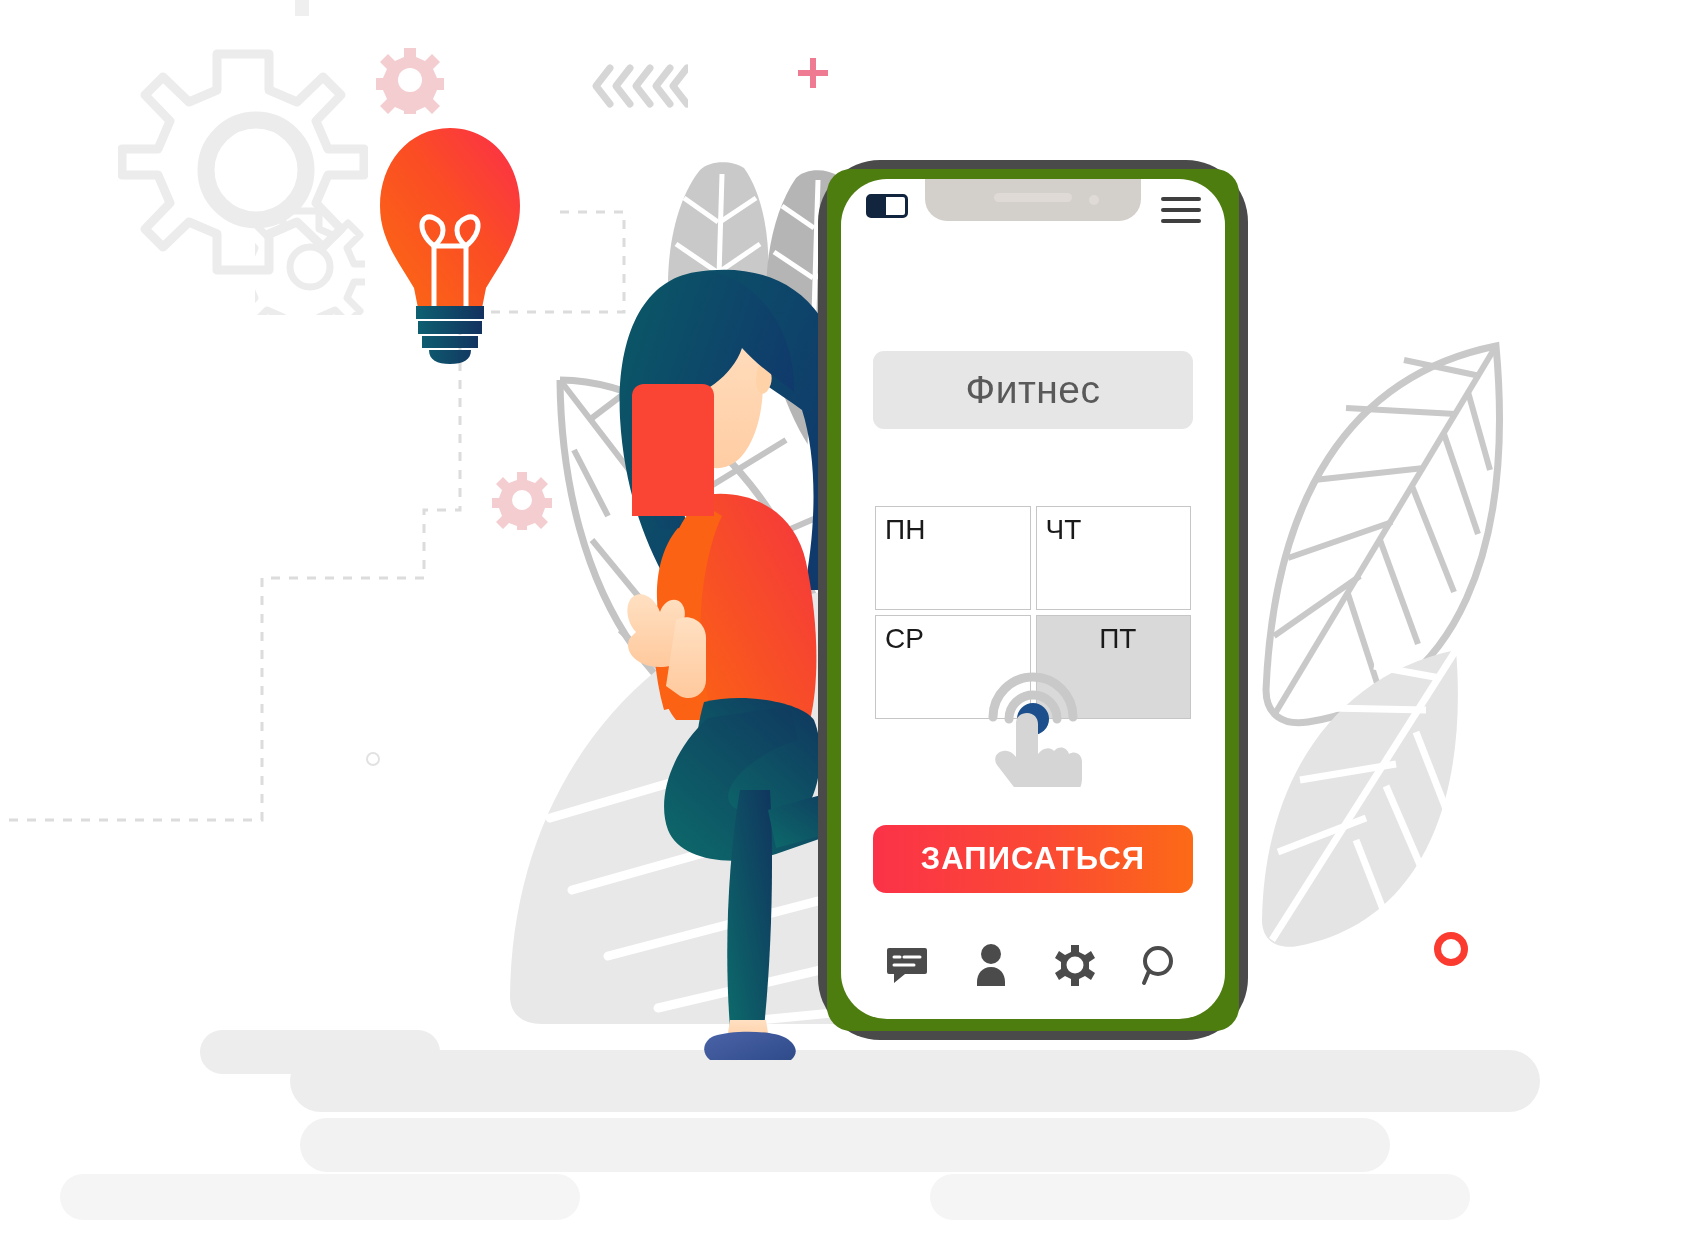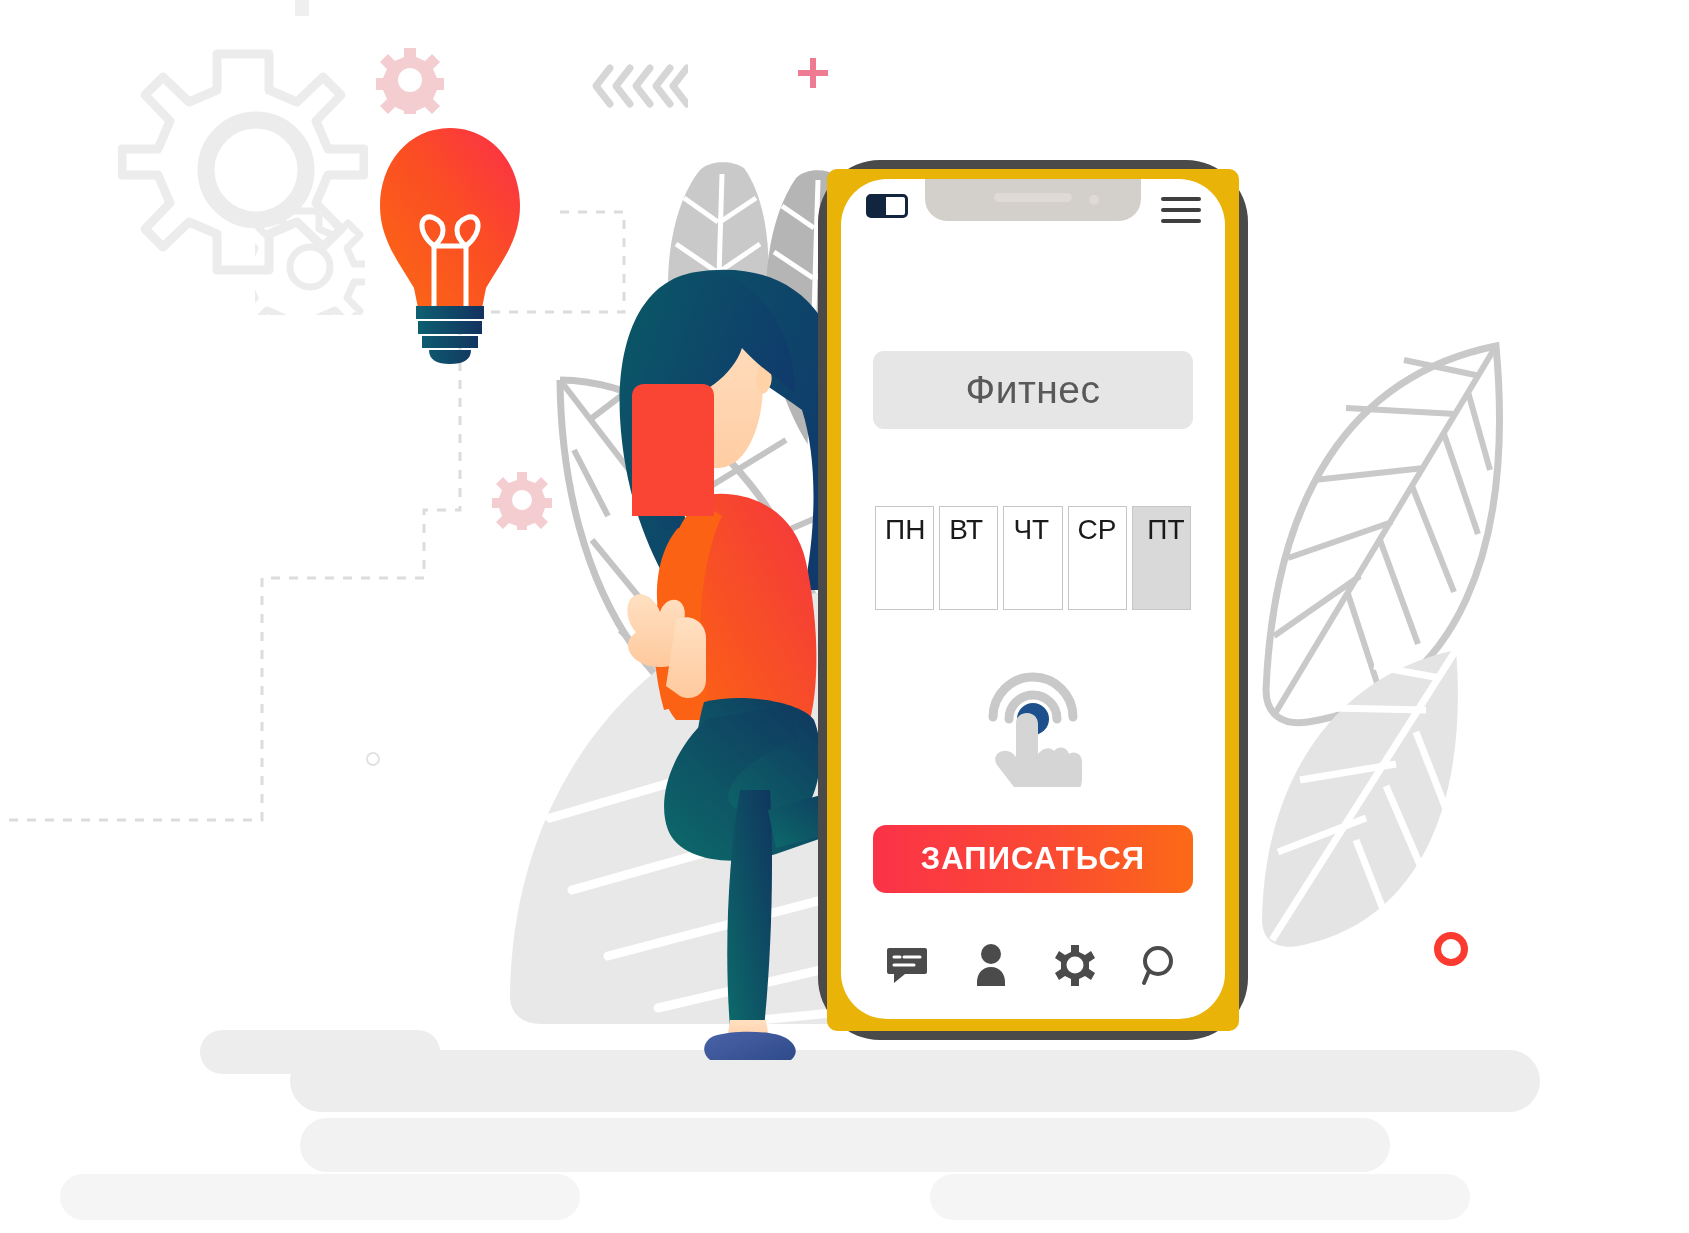--- a/index.html
+++ b/index.html
@@ -42,21 +42,21 @@
   .dash-path{stroke:#dcdcdc;stroke-width:3;fill:none;stroke-dasharray:9 9;}
 
   
   .phone{
     left:818px;top:160px;width:430px;height:880px;
     background:#4a4a4a;border-radius:62px;
     box-sizing:border-box;padding:9px;
   }
   .phone-inner{
     width:100%;height:100%;
-    background:#eab308;border-radius:10px;
+    background:#4d7c0f;border-radius:24px;
     box-sizing:border-box;padding:10px 14px 12px 14px;
     position:relative;
   }
   .screen{
     width:100%;height:100%;
     background:#ffffff;border-radius:46px;
     position:relative;overflow:hidden;
   }
   .notch{
     position:absolute;left:50%;transform:translateX(-50%);
@@ -94,21 +94,21 @@
     display:flex;align-items:center;justify-content:center;
   }
   .title-pill span{
     font-size:39px;color:#595959;font-weight:400;letter-spacing:0.5px;
   }
 
   
   .day-grid{
     position:absolute;left:50%;transform:translateX(-50%);
     top:327px;width:316px;
-    display:grid;grid-template-columns:repeat(5,1fr);
+    display:grid;grid-template-columns:repeat(2,1fr);
     grid-template-rows:repeat(2,104px);
     gap:5px;
   }
   .day-cell{
     border:1.5px solid #c6c6c6;background:#ffffff;
     box-sizing:border-box;padding:7px 0 0 9px;
     font-size:28px;color:#1a1a1a;font-weight:400;
   }
   .day-cell.selected{background:#d9d9d9;border-color:#c6c6c6;text-align:center;}
 
@@ -386,21 +386,20 @@
           <i></i>
           <i></i>
         </div>
 
         <div class="title-pill">
           <span>Фитнес</span>
         </div>
 
         <div class="day-grid">
           <div class="day-cell"><span>ПН</span></div>
-          <div class="day-cell"><span>ВТ</span></div>
           <div class="day-cell"><span>ЧТ</span></div>
           <div class="day-cell"><span>СР</span></div>
           <div class="day-cell selected"><span>ПТ</span></div>
         </div>
 
         <svg class="cursor-wrap" viewBox="0 0 140 140">
           <g fill="none" stroke="#c9c9c9" stroke-width="9" stroke-linecap="round">
             <path d="M30 70 A40 40 0 0 1 110 70"></path>
             <path d="M46 72 A24 24 0 0 1 94 72"></path>
           </g>

